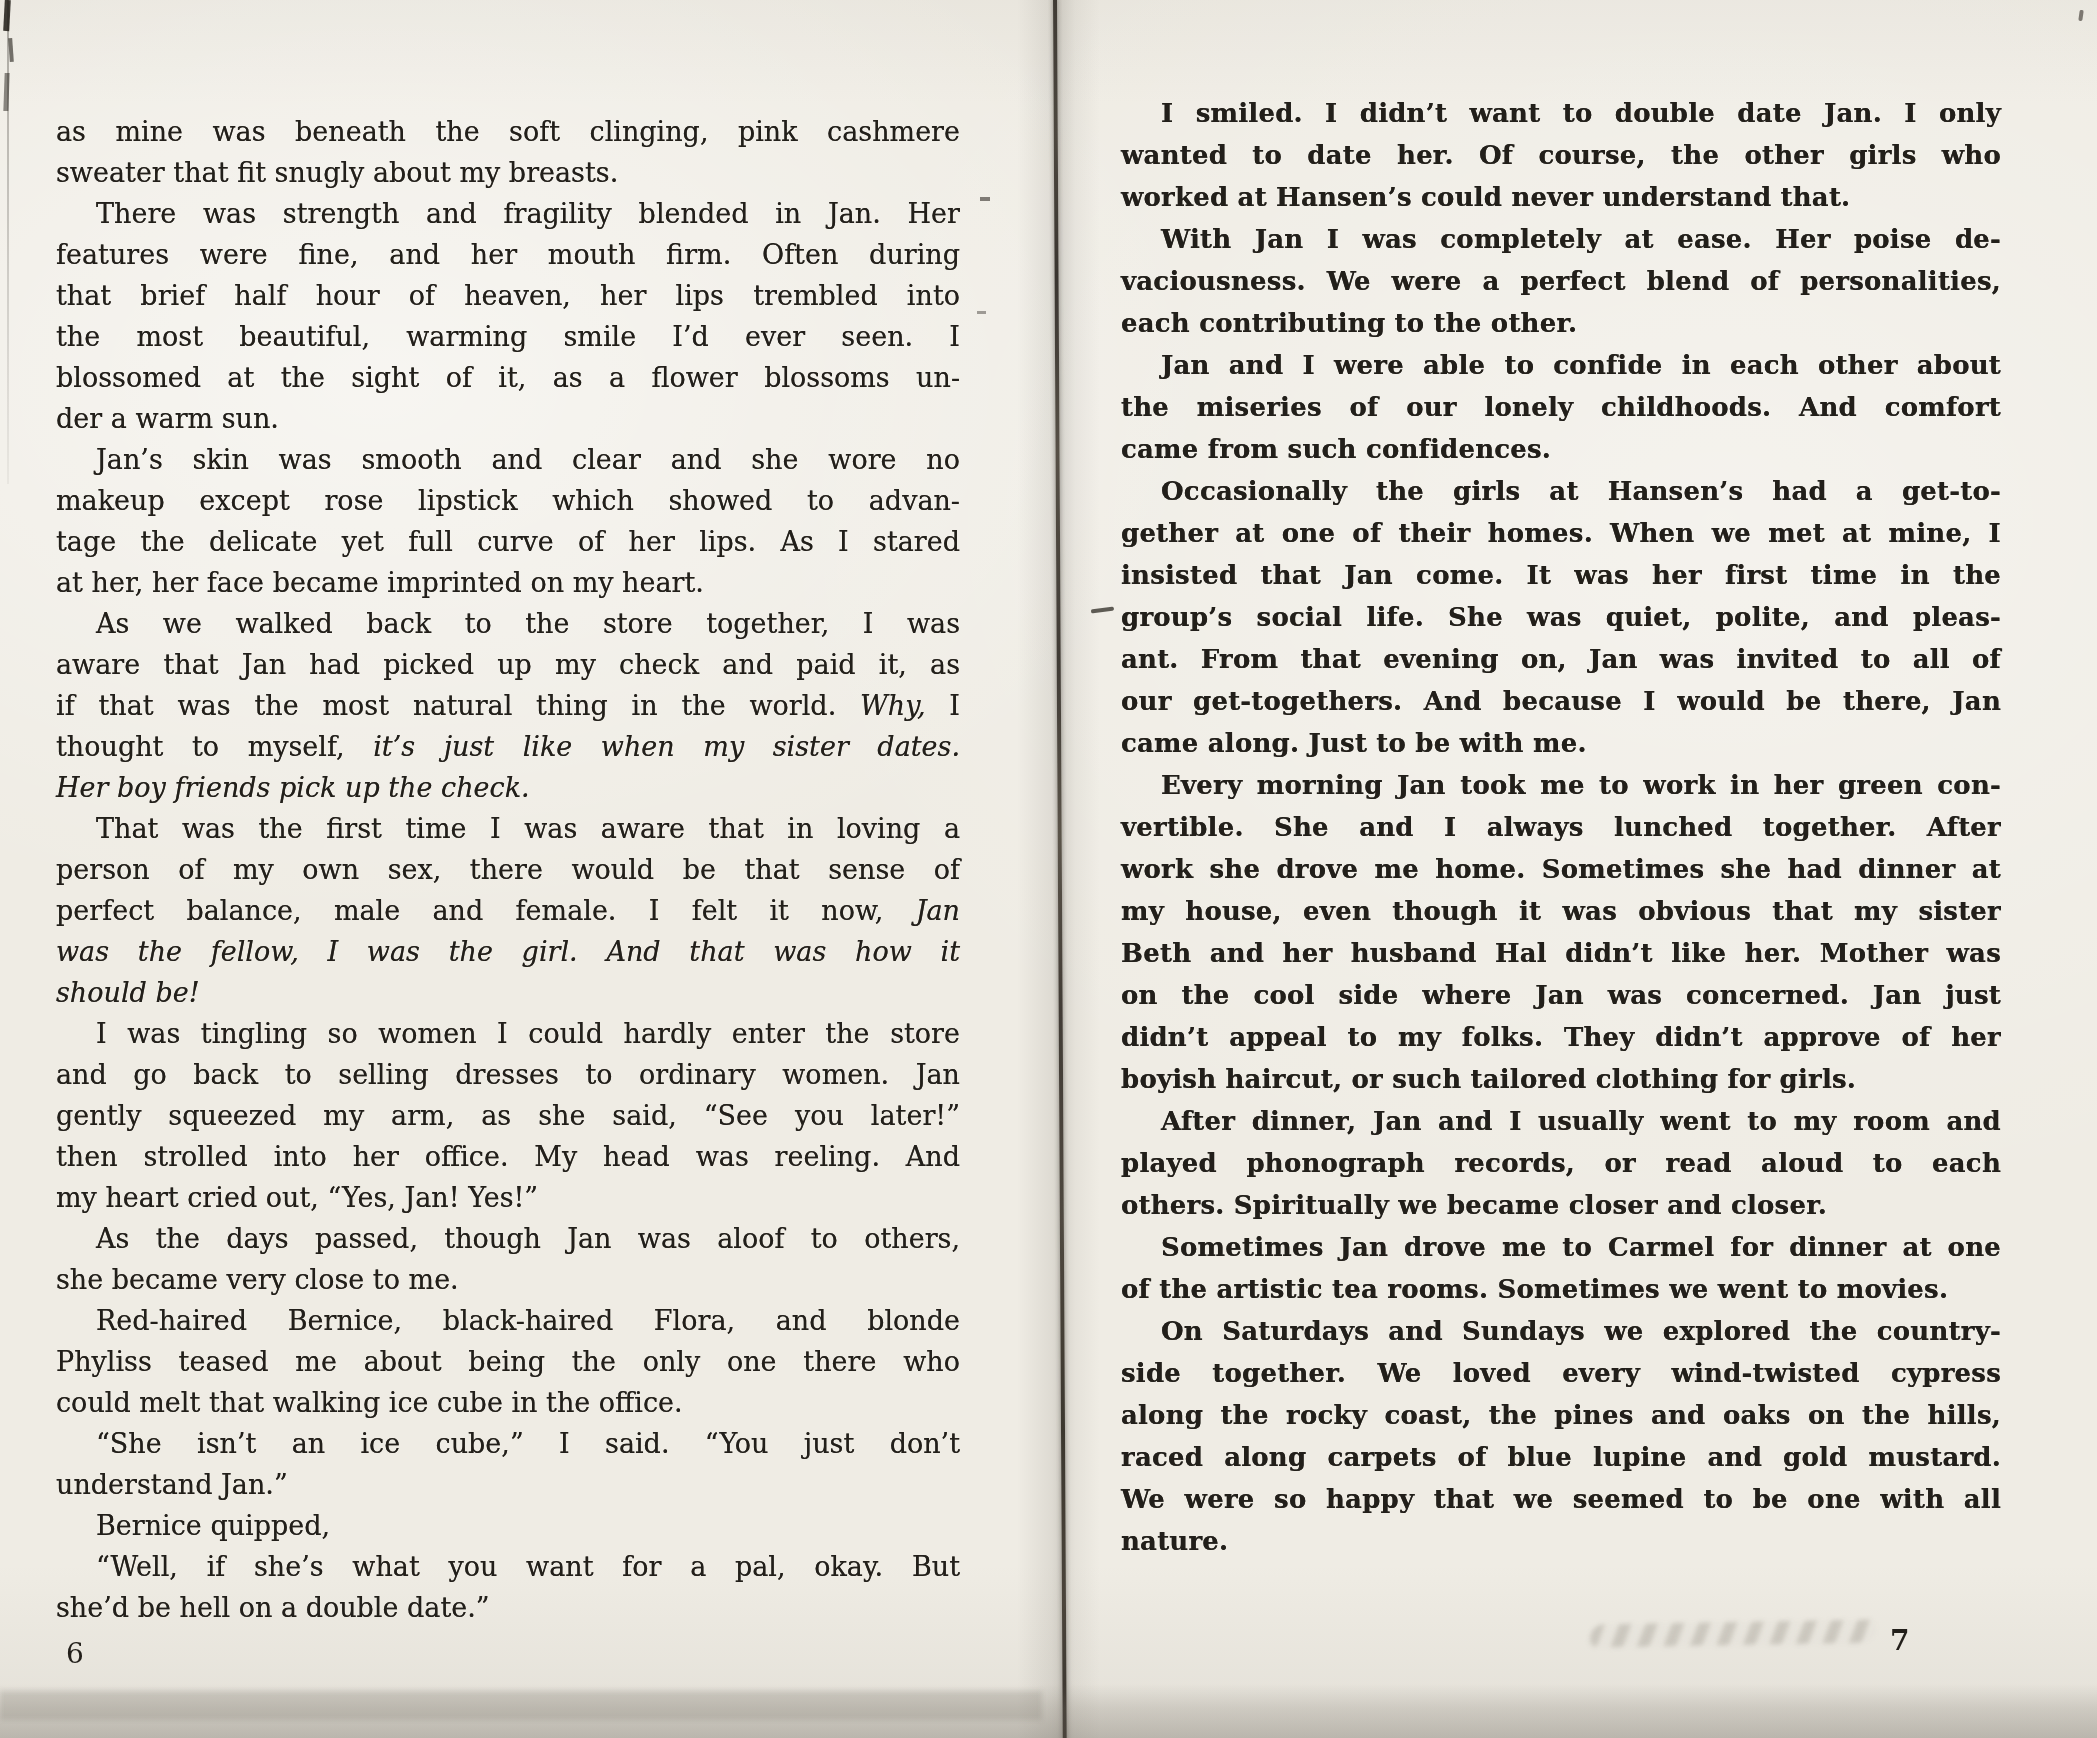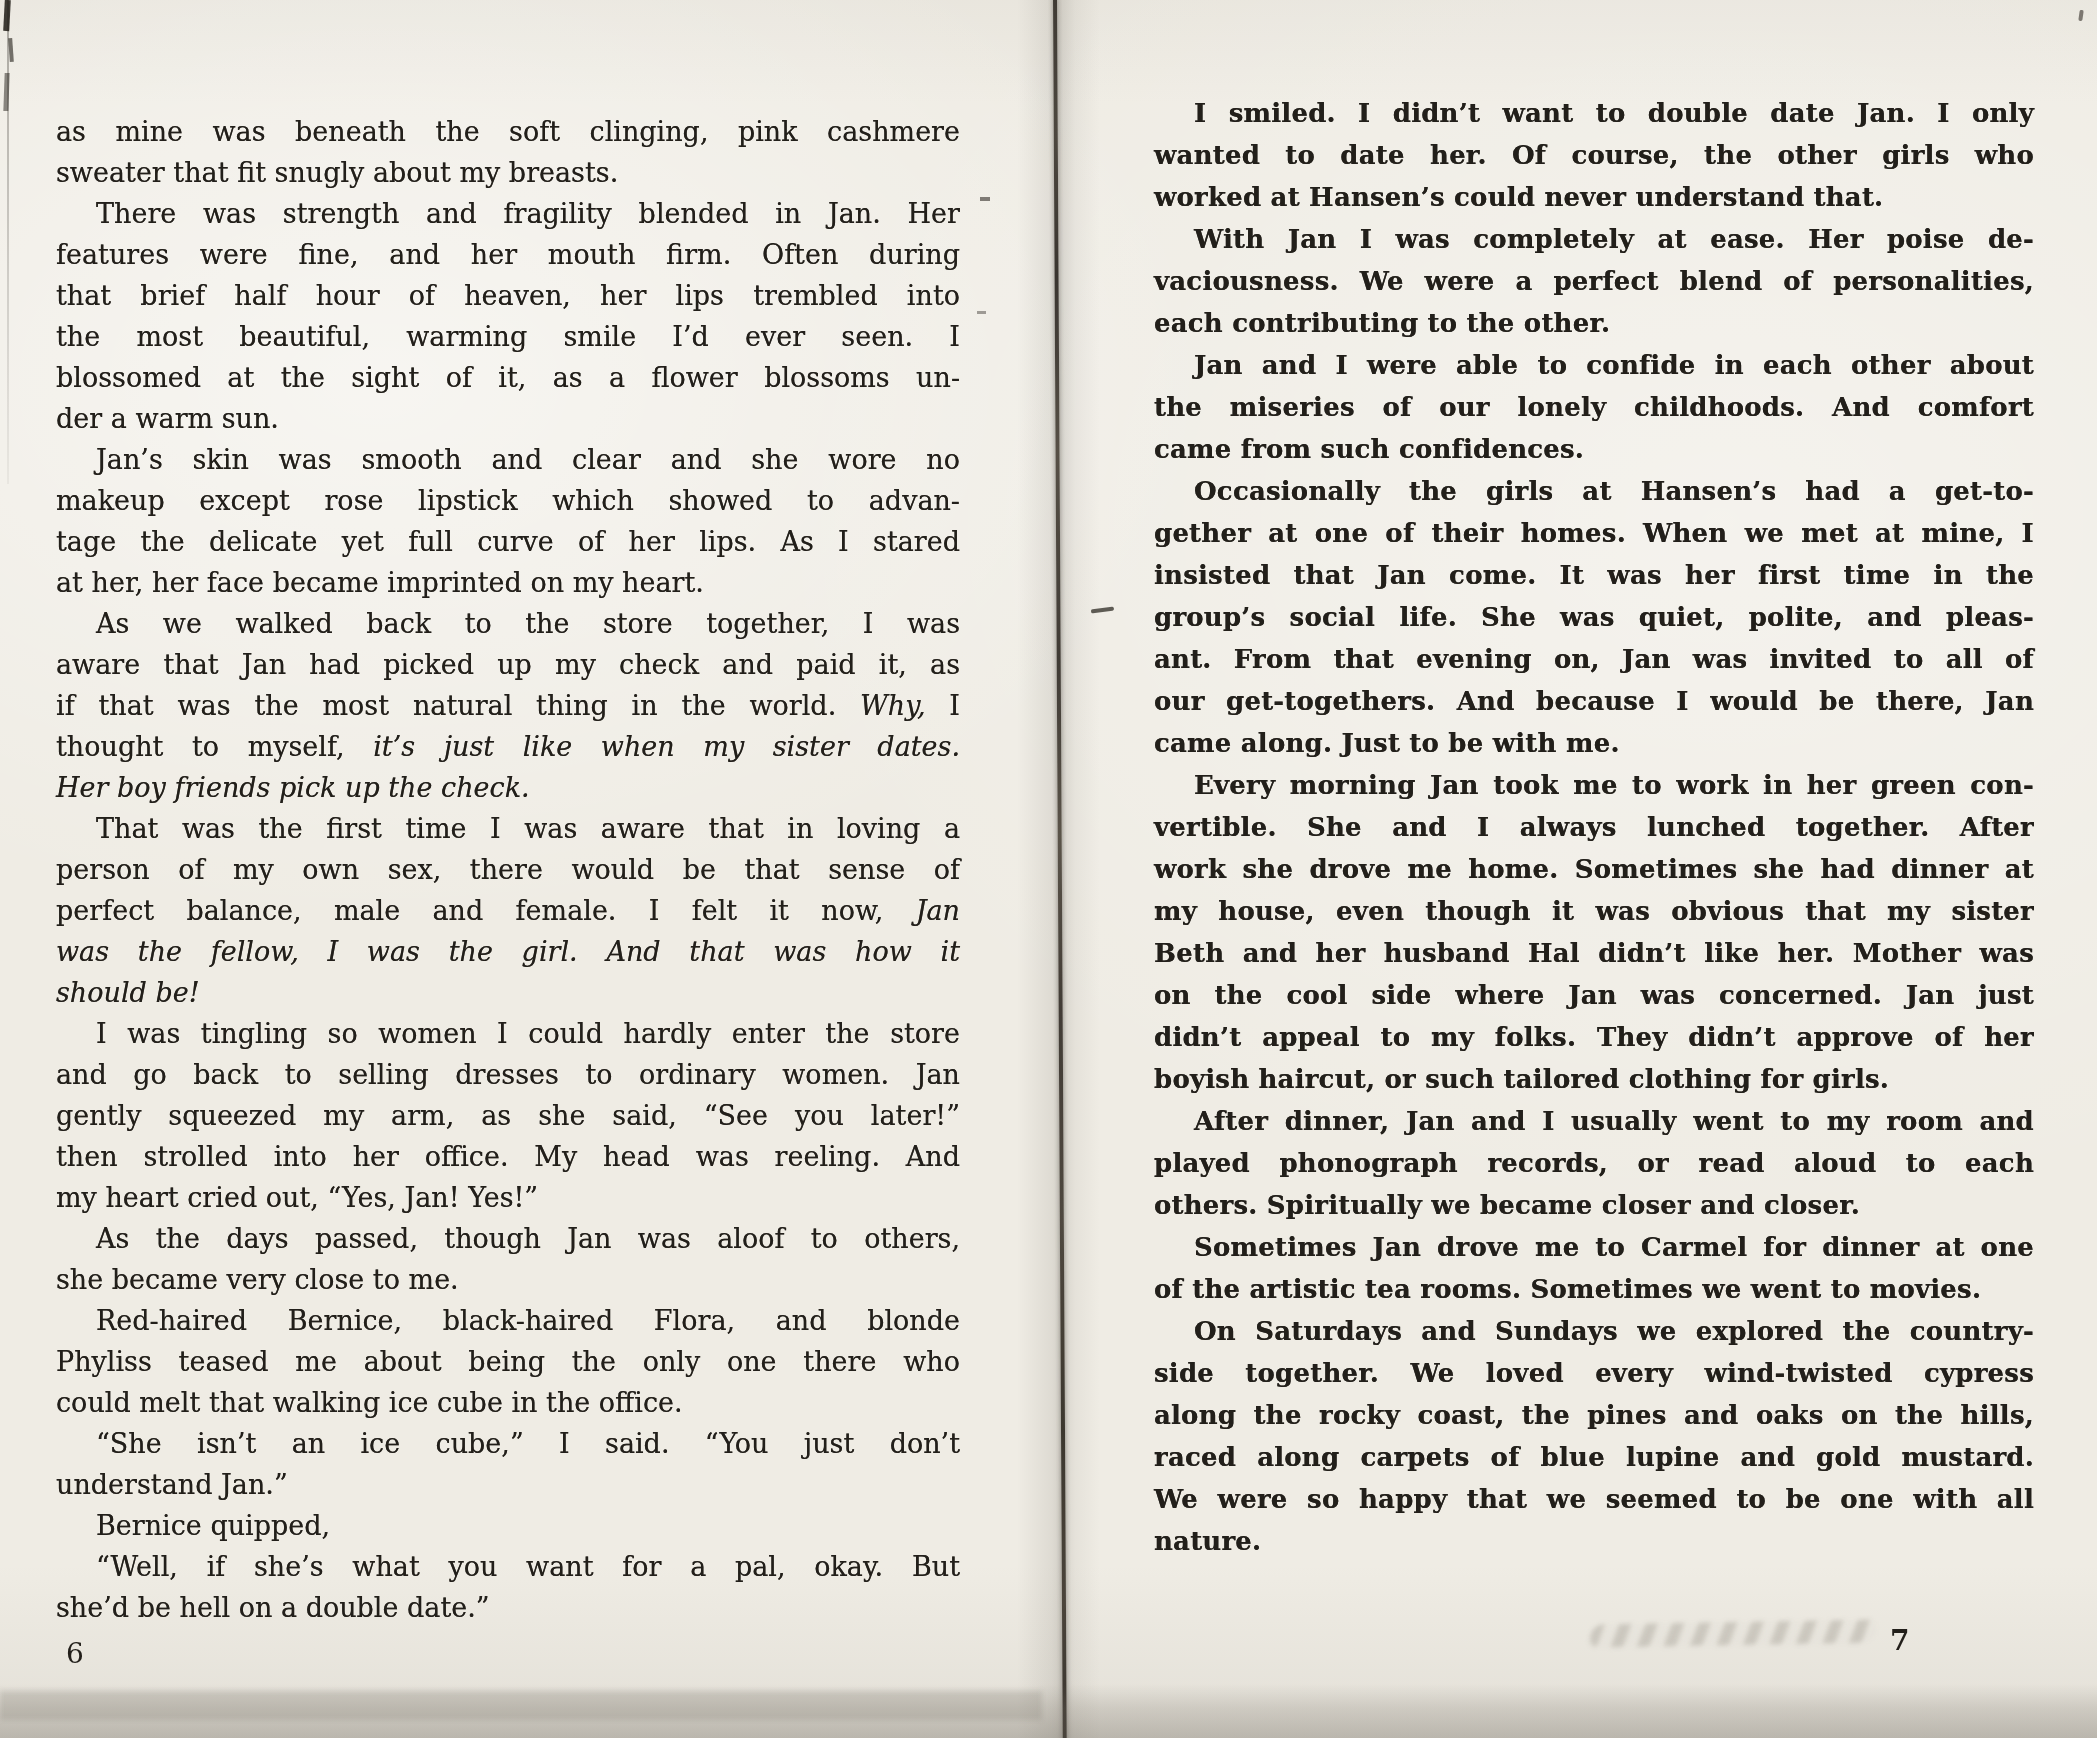--- a/index.html
+++ b/index.html
@@ -10,21 +10,21 @@
   }
   .paper-shade{
     position:absolute;inset:0;pointer-events:none;
     background:
       radial-gradient(ellipse 1211px 778px at 18% 22%, rgba(255,255,255,0.5), rgba(255,255,255,0) 70%),
       radial-gradient(ellipse 1297px 951px at 82% 30%, rgba(255,255,255,0.35), rgba(255,255,255,0) 75%),
       linear-gradient(to bottom, rgba(180,175,165,0.10), rgba(180,175,165,0) 6%, rgba(180,175,165,0) 90%, rgba(150,145,135,0.14));
   }
   .page{position:absolute;top:0;color:#221f1a;}
   .page-left{left:56px;top:111px;width:904px;}
-  .page-right{left:1154px;top:92px;width:880px;}
+  .page-right{left:1121px;top:92px;width:880px;}
   .para{margin:0;}
   .line{
     font-size:27px;line-height:41px;
     text-align:justify;text-align-last:justify;
     text-shadow:0 0 0.4px rgba(34,30,24,0.75);
     white-space:normal;
   }
   .page-right .line{
     font-size:26px;line-height:42px;font-weight:bold;letter-spacing:0.2px;
     text-shadow:0 0 0.6px rgba(25,22,18,0.8);

